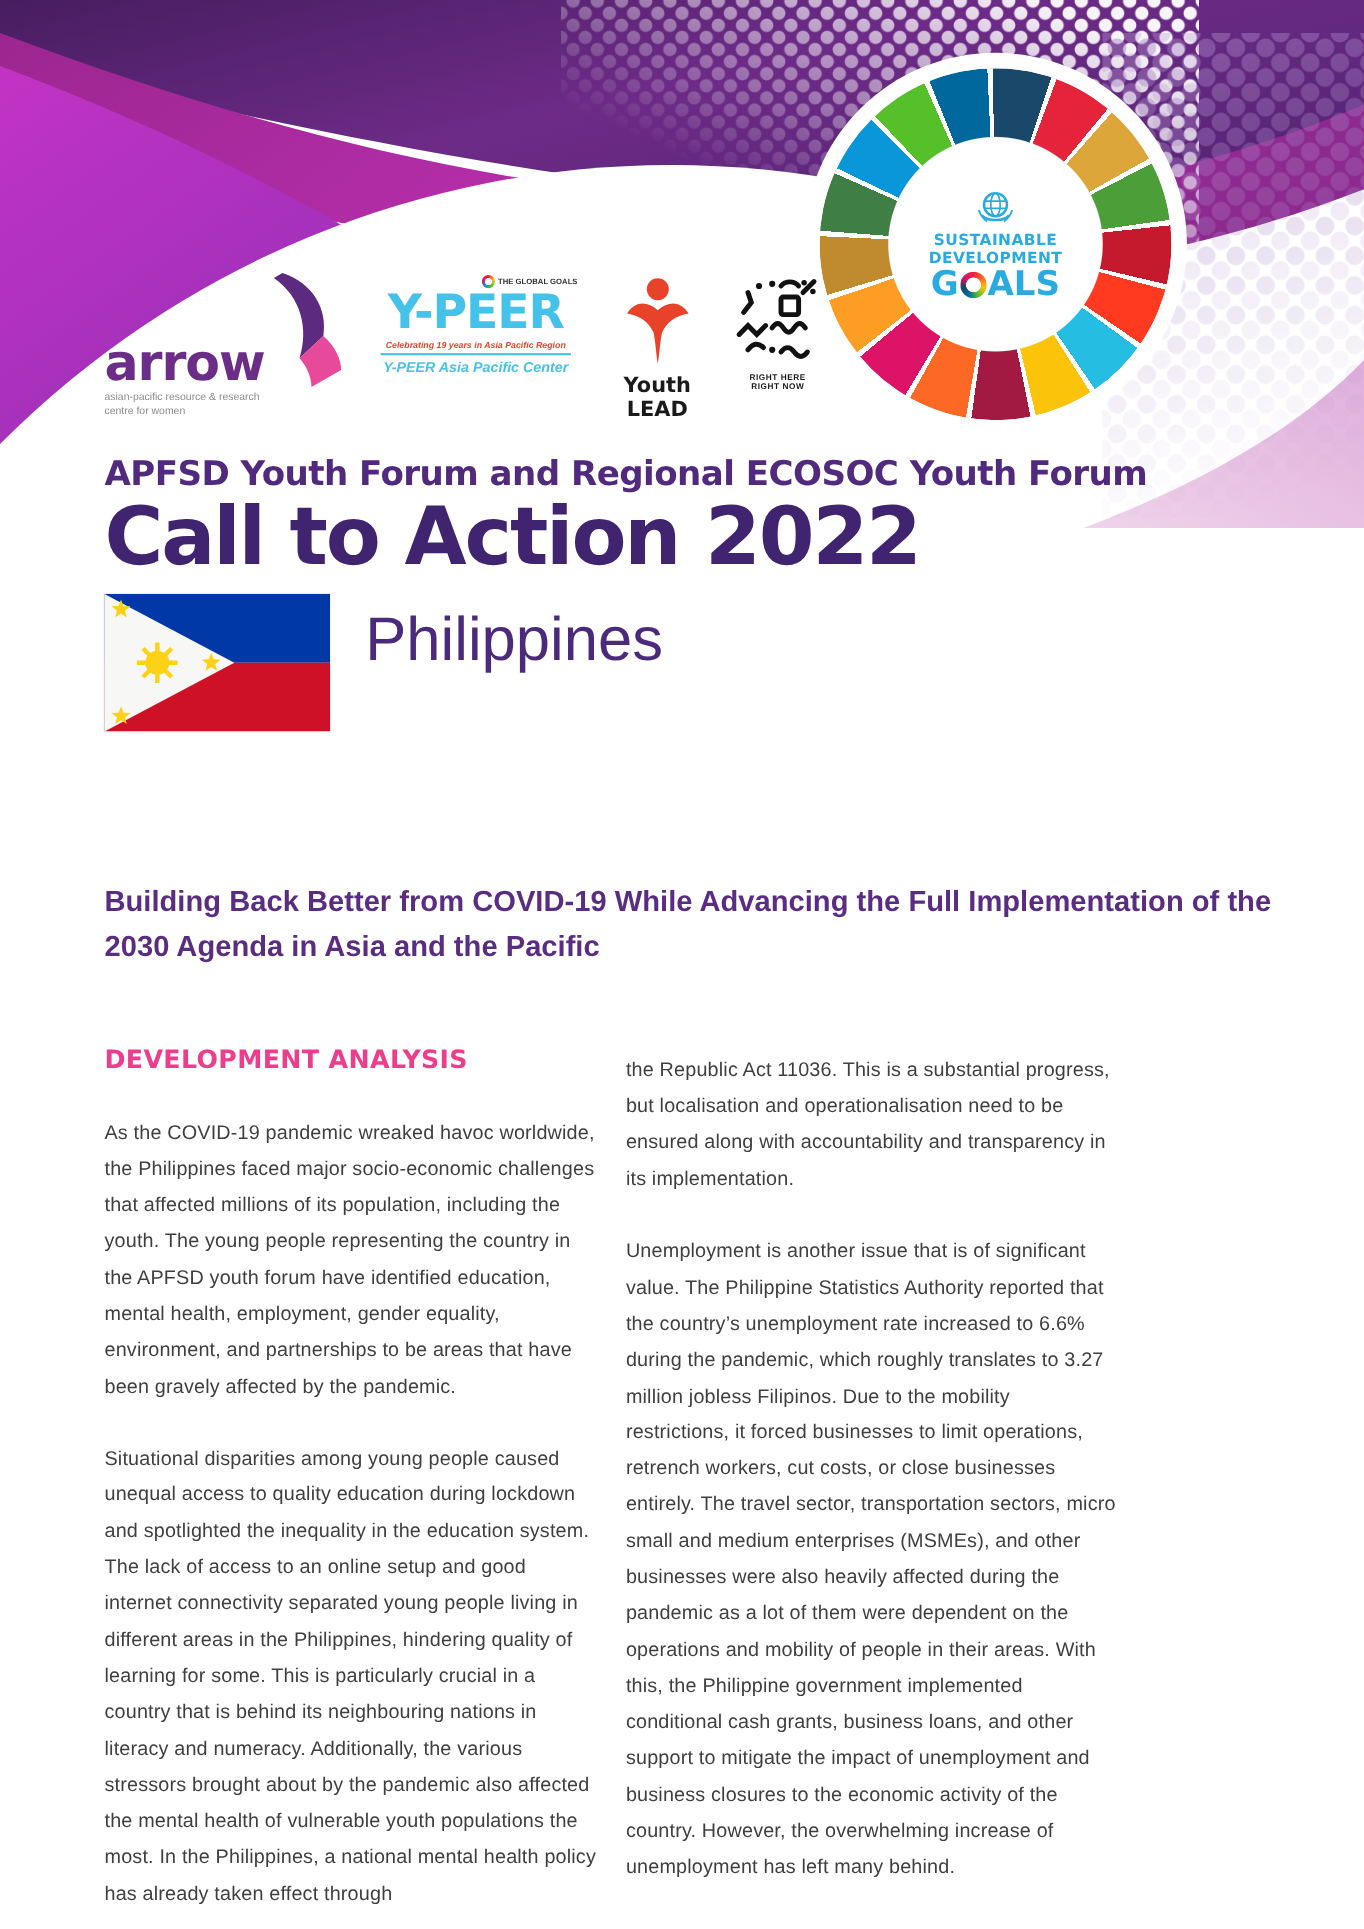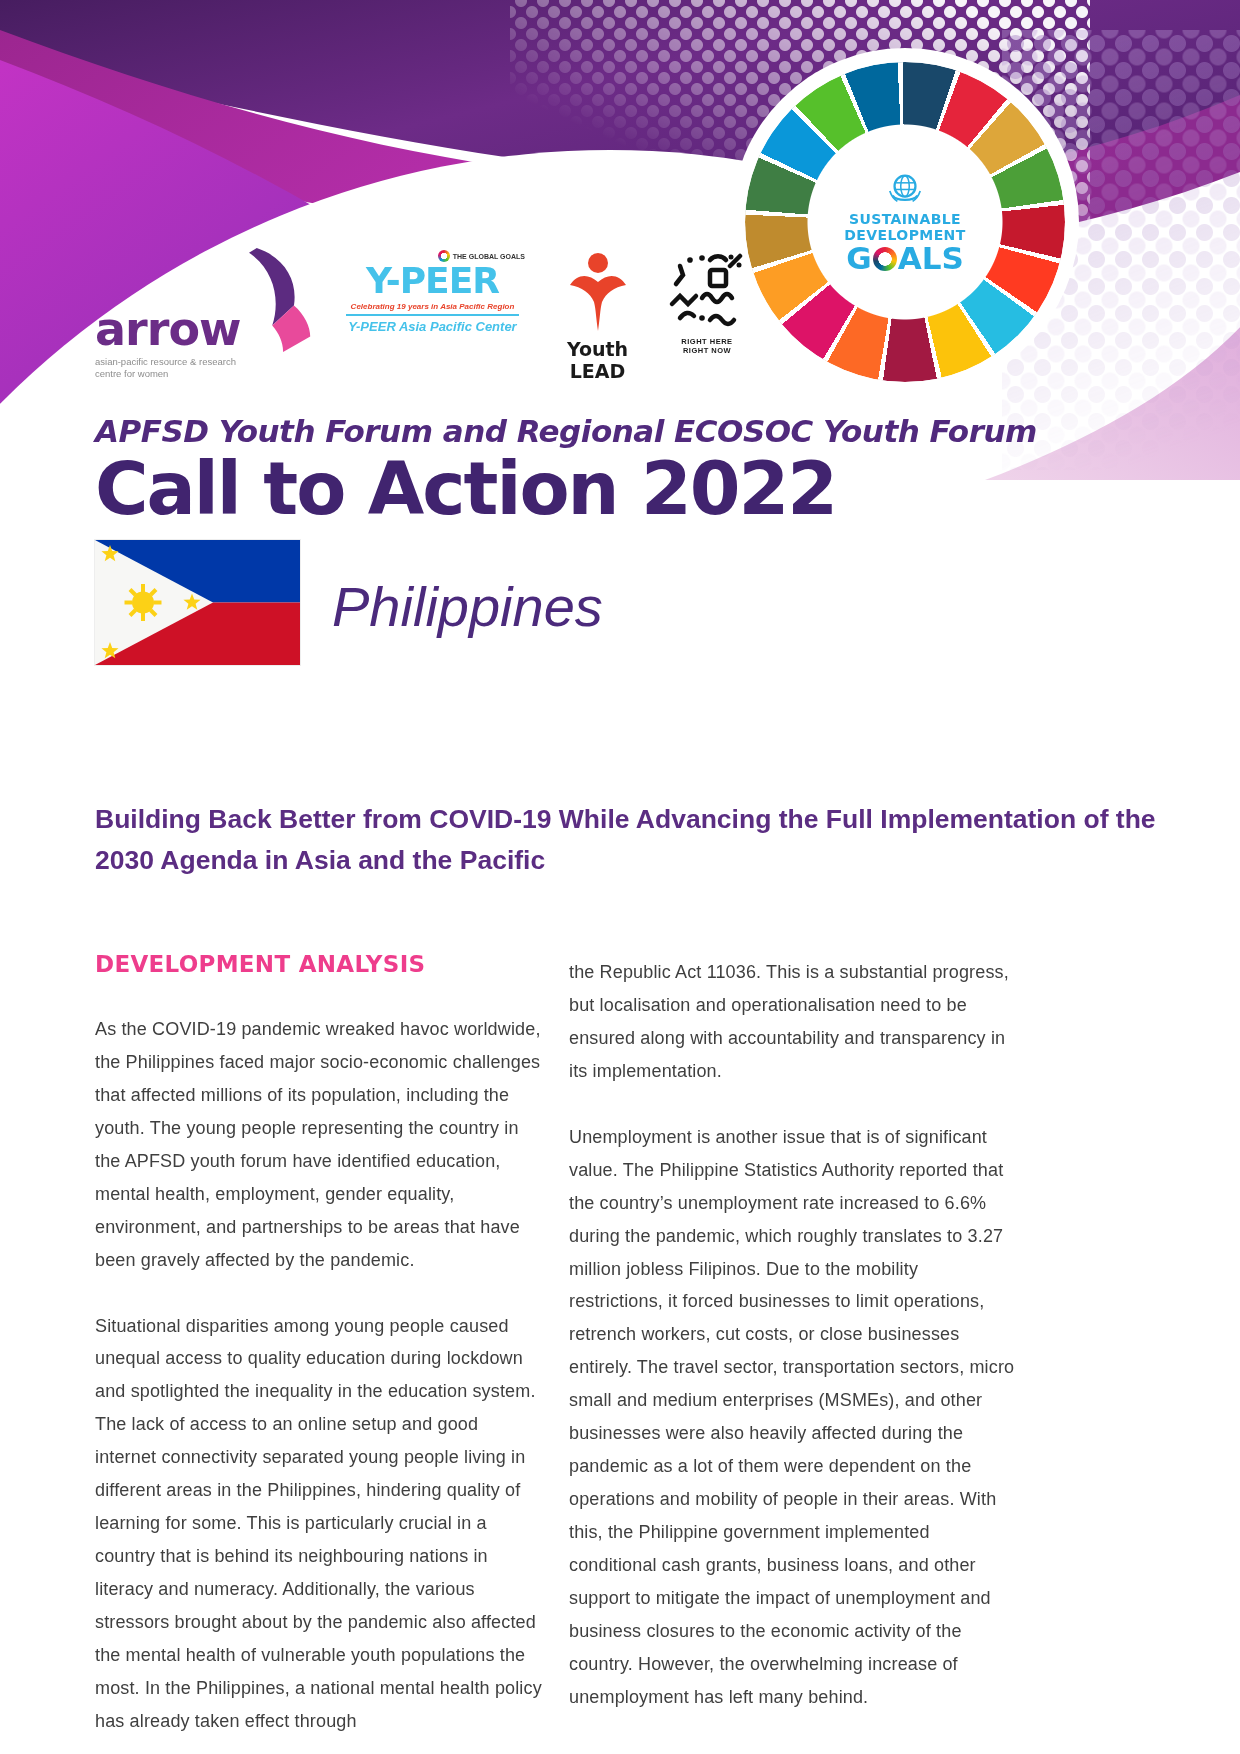--- a/index.html
+++ b/index.html
@@ -60,36 +60,36 @@
   .arrow-word{font-family:"DejaVu Sans",sans-serif;font-weight:bold;font-size:46px;line-height:1;
     color:var(--arrow-purple,#6b2d87);letter-spacing:-1px;margin-top:18px;}
   .arrow-ribbon{margin-left:8px;}
   .arrow-tag{font-size:9.5px;color:#8d8d8d;line-height:1.25;margin-top:4px;width:160px;}
   .logo-ypeer{position:absolute;left:340px;top:250px;width:185px;text-align:center;}
   .ypeer-goals{display:flex;align-items:center;justify-content:flex-end;gap:3px;
     font-size:7px;font-weight:bold;color:#333;}
   .ypeer-goals .mini-wheel{width:12px;height:12px;border-radius:50%;
     background:radial-gradient(circle,#fff 0 3px,rgba(255,255,255,0) 3.5px),
       conic-gradient(#e5243b,#fcc30b,#56c02b,#0a97d9,#dd1367,#e5243b);}
-  .ypeer-word{font-family:"DejaVu Sans",sans-serif;font-weight:bold;font-size:36px;line-height:1.05;
+  .ypeer-word{font-family:"DejaVu Sans",sans-serif;font-weight:bold;font-size:43px;line-height:1.05;
     color:var(--ypeer-blue,#45c2ea);letter-spacing:-1px;}
   .ypeer-celebrating{font-size:8px;font-weight:bold;color:#e8432a;font-style:italic;margin-top:2px;}
   .ypeer-rule{height:2px;background:var(--ypeer-blue,#45c2ea);margin:3px 6px;}
   .ypeer-center{font-size:13px;font-weight:bold;font-style:italic;color:var(--ypeer-blue,#45c2ea);}
   .logo-youthlead{position:absolute;left:540px;top:252px;width:115px;text-align:center;}
   .yl-name{font-family:"DejaVu Sans",sans-serif;font-weight:bold;font-size:19px;color:#1a1a1a;margin-top:2px;}
   .logo-rhrn{position:absolute;left:652px;top:252px;width:110px;text-align:center;}
   .rhrn-text{font-size:7.5px;font-weight:bold;color:#1a1a1a;letter-spacing:.5px;line-height:1.2;margin-top:3px;}
   
   .title-block{position:absolute;left:95px;top:413px;z-index:4;width:1050px;}
   .kicker{font-family:"DejaVu Sans",sans-serif;font-weight:bold;font-size:31px;
-    letter-spacing:-.5px;color:var(--kicker-purple,#512a7d);font-style:italic;}
+    letter-spacing:-.5px;color:var(--kicker-purple,#512a7d);}
   .main-title{font-family:"DejaVu Sans",sans-serif;font-weight:bold;font-size:73px;
     letter-spacing:-2px;color:var(--title-purple,#41246f);line-height:1.05;margin-top:2px;}
-  .flag-row{display:flex;align-items:center;margin-top:12px;font-style:italic;}
+  .flag-row{display:flex;align-items:flex-start;margin-top:12px;}
   .flag{flex:0 0 auto;box-shadow:0 0 0 1px #eee;}
   .country{font-family:"Liberation Sans",sans-serif;font-weight:normal;font-size:56px;
     color:var(--country-purple,#4b2a7c);margin-left:32px;margin-top:8px;letter-spacing:0;}
   .subtitle{position:absolute;left:95px;top:799px;width:1075px;z-index:4;
     font-family:"Liberation Sans",sans-serif;font-weight:bold;font-size:26.5px;line-height:1.55;
     color:var(--subtitle-purple,#5b2d82);}
   
   .columns{position:absolute;left:95px;top:951px;width:922px;display:flex;gap:26px;z-index:4;}
   .col{flex:1 1 0;}
   .col h2{margin:0 0 36px 0;font-family:"DejaVu Sans",sans-serif;font-weight:bold;font-size:23px;

